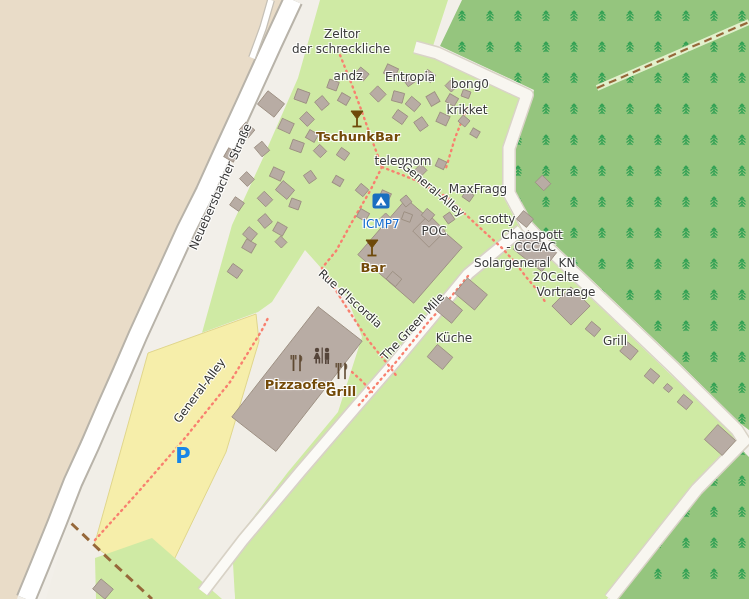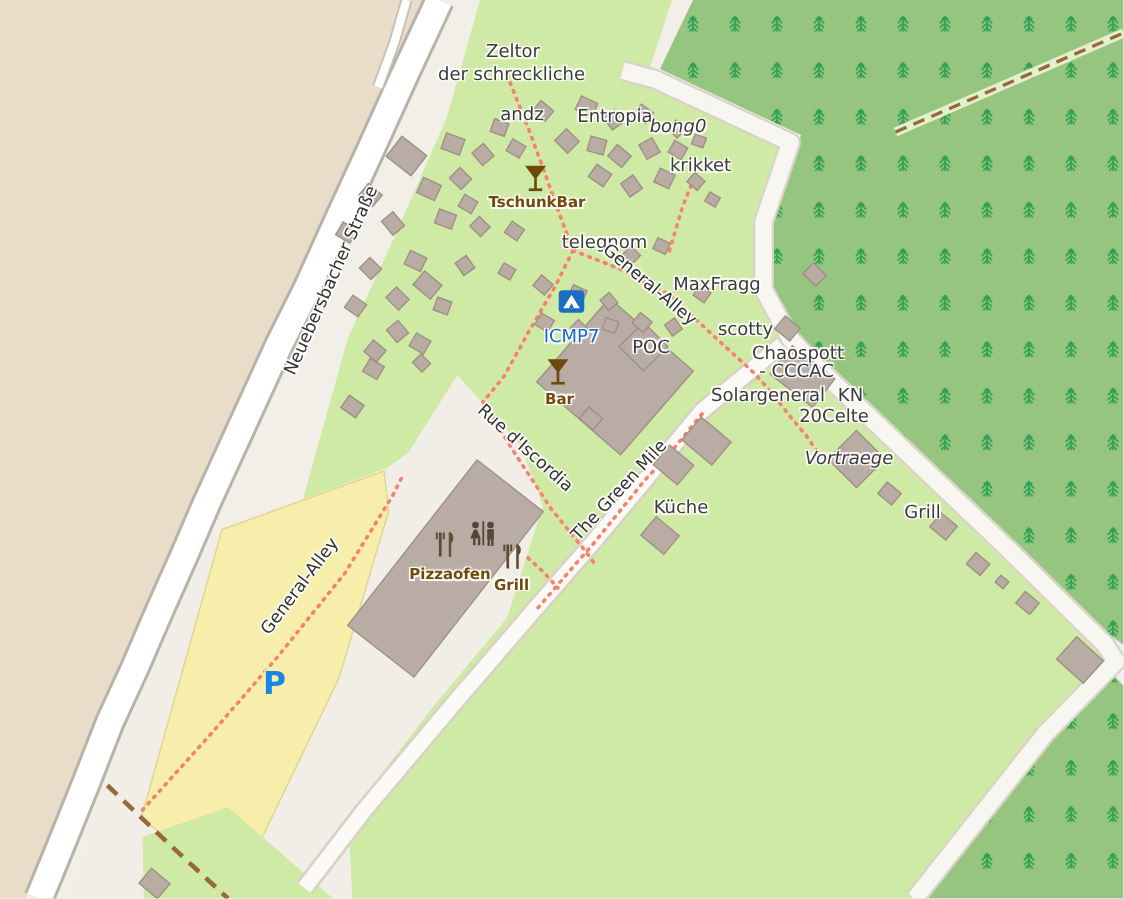--- a/index.html
+++ b/index.html
@@ -5,21 +5,21 @@
   html,body{margin:0;padding:0;}
   body{width:749px;height:599px;overflow:hidden;position:relative;
        font-family:"DejaVu Sans",sans-serif;background:#f2efe9;}
   #map-wrap{position:absolute;inset:0;width:674px;height:599px;}
   svg{display:block;}
   .lbl{position:absolute;white-space:nowrap;color:#3b3b3b;font-size:12px;line-height:1;
        text-shadow:-1px -1px 0 rgba(255,255,255,.9),1px -1px 0 rgba(255,255,255,.9),
                    -1px 1px 0 rgba(255,255,255,.9),1px 1px 0 rgba(255,255,255,.9),0 0 3px #fff;}
   .place{font-size:12px;}
   .road{font-size:11.5px;color:#333;}
-  .amenity{font-size:10px;font-weight:bold;color:#734a08;}
+  .amenity{font-size:13px;font-weight:bold;color:#734a08;}
   .poi-blue{font-size:12px;font-weight:normal;color:#1169d0;}
   .parking{font-size:21px;font-weight:bold;color:#1886e8;
        text-shadow:-1px -1px 0 rgba(247,239,171,.9),1px -1px 0 rgba(247,239,171,.9),
                    -1px 1px 0 rgba(247,239,171,.9),1px 1px 0 rgba(247,239,171,.9);}
 </style>
 </head>
 <body>
 
 <div id="map-wrap">
 <svg width="749" height="599" viewBox="0 0 749 599" xmlns="http://www.w3.org/2000/svg">
@@ -208,31 +208,31 @@
     <line x1="-1.2" y1="-8" x2="-1.2" y2="-3.5" stroke-width="1.3"></line>
     <path d="M2.5,-8 C5.5,-8 5.5,-2 3.5,-1 L3.5,8 L2.5,8 Z" stroke-width="0.6"></path>
   </g>
 </svg>
 
 <div id="labels-layer">
       <div class="lbl place" style="left: 342px; top: 34px; transform: translate(-50%, -50%) rotate(0deg);">Zeltor</div>
       <div class="lbl place" style="left: 341px; top: 49px; transform: translate(-50%, -50%) rotate(0deg);">der schreckliche</div>
       <div class="lbl place" style="left: 348px; top: 76px; transform: translate(-50%, -50%) rotate(0deg);">andz</div>
       <div class="lbl place" style="left: 410px; top: 77px; transform: translate(-50%, -50%) rotate(0deg);">Entropia</div>
-      <div class="lbl place" style="left: 452px; top: 84px; transform: translate(-50%, -50%) rotate(0deg); font-style: italic;">bong0</div>
+      <div class="lbl place" style="left: 470px; top: 84px; transform: translate(-50%, -50%) rotate(0deg);">bong0</div>
       <div class="lbl place" style="left: 467px; top: 110px; transform: translate(-50%, -50%) rotate(0deg);">krikket</div>
       <div class="lbl place" style="left: 403px; top: 161px; transform: translate(-50%, -50%) rotate(0deg);">telegnom</div>
       <div class="lbl place" style="left: 478px; top: 189px; transform: translate(-50%, -50%) rotate(0deg);">MaxFragg</div>
       <div class="lbl place" style="left: 497px; top: 219px; transform: translate(-50%, -50%) rotate(0deg);">scotty</div>
       <div class="lbl place" style="left: 532px; top: 235px; transform: translate(-50%, -50%) rotate(0deg);">Chaospott</div>
       <div class="lbl place" style="left: 531px; top: 247px; transform: translate(-50%, -50%) rotate(0deg);">- CCCAC</div>
       <div class="lbl place" style="left: 567px; top: 263px; transform: translate(-50%, -50%) rotate(0deg);">KN</div>
       <div class="lbl place" style="left: 556px; top: 277px; transform: translate(-50%, -50%) rotate(0deg); text-align: right;">20Celte</div>
       <div class="lbl place" style="left: 512px; top: 263px; transform: translate(-50%, -50%) rotate(0deg);">Solargeneral</div>
-      <div class="lbl place" style="left: 566px; top: 305px; transform: translate(-50%, -50%) rotate(0deg); font-style: italic;">Vortraege</div>
+      <div class="lbl place" style="left: 566px; top: 292px; transform: translate(-50%, -50%) rotate(0deg);">Vortraege</div>
       <div class="lbl place" style="left: 615px; top: 341px; transform: translate(-50%, -50%) rotate(0deg);">Grill</div>
       <div class="lbl place" style="left: 432px; top: 338px; transform: translate(-50%, -50%) rotate(0deg); margin-left: 22px;">Küche</div>
       <div class="lbl place" style="left: 434px; top: 231px; transform: translate(-50%, -50%) rotate(0deg);">POC</div>
       <div class="lbl road" style="left: 221px; top: 187px; transform: translate(-50%, -50%) rotate(-66deg);">Neuebersbacher Straße</div>
       <div class="lbl road" style="left: 433px; top: 190px; transform: translate(-50%, -50%) rotate(40deg);">General-Alley</div>
       <div class="lbl road" style="left: 350px; top: 299px; transform: translate(-50%, -50%) rotate(42deg);">Rue d'Iscordia</div>
       <div class="lbl road" style="left: 413px; top: 327px; transform: translate(-50%, -50%) rotate(-47deg);">The Green Mile</div>
       <div class="lbl road" style="left: 200px; top: 391px; transform: translate(-50%, -50%) rotate(-53deg);">General-Alley</div>
       <div class="lbl amenity" style="left: 358px; top: 136px; transform: translate(-50%, -50%) rotate(0deg);">TschunkBar</div>
       <div class="lbl amenity" style="left: 373px; top: 267px; transform: translate(-50%, -50%) rotate(0deg);">Bar</div>

